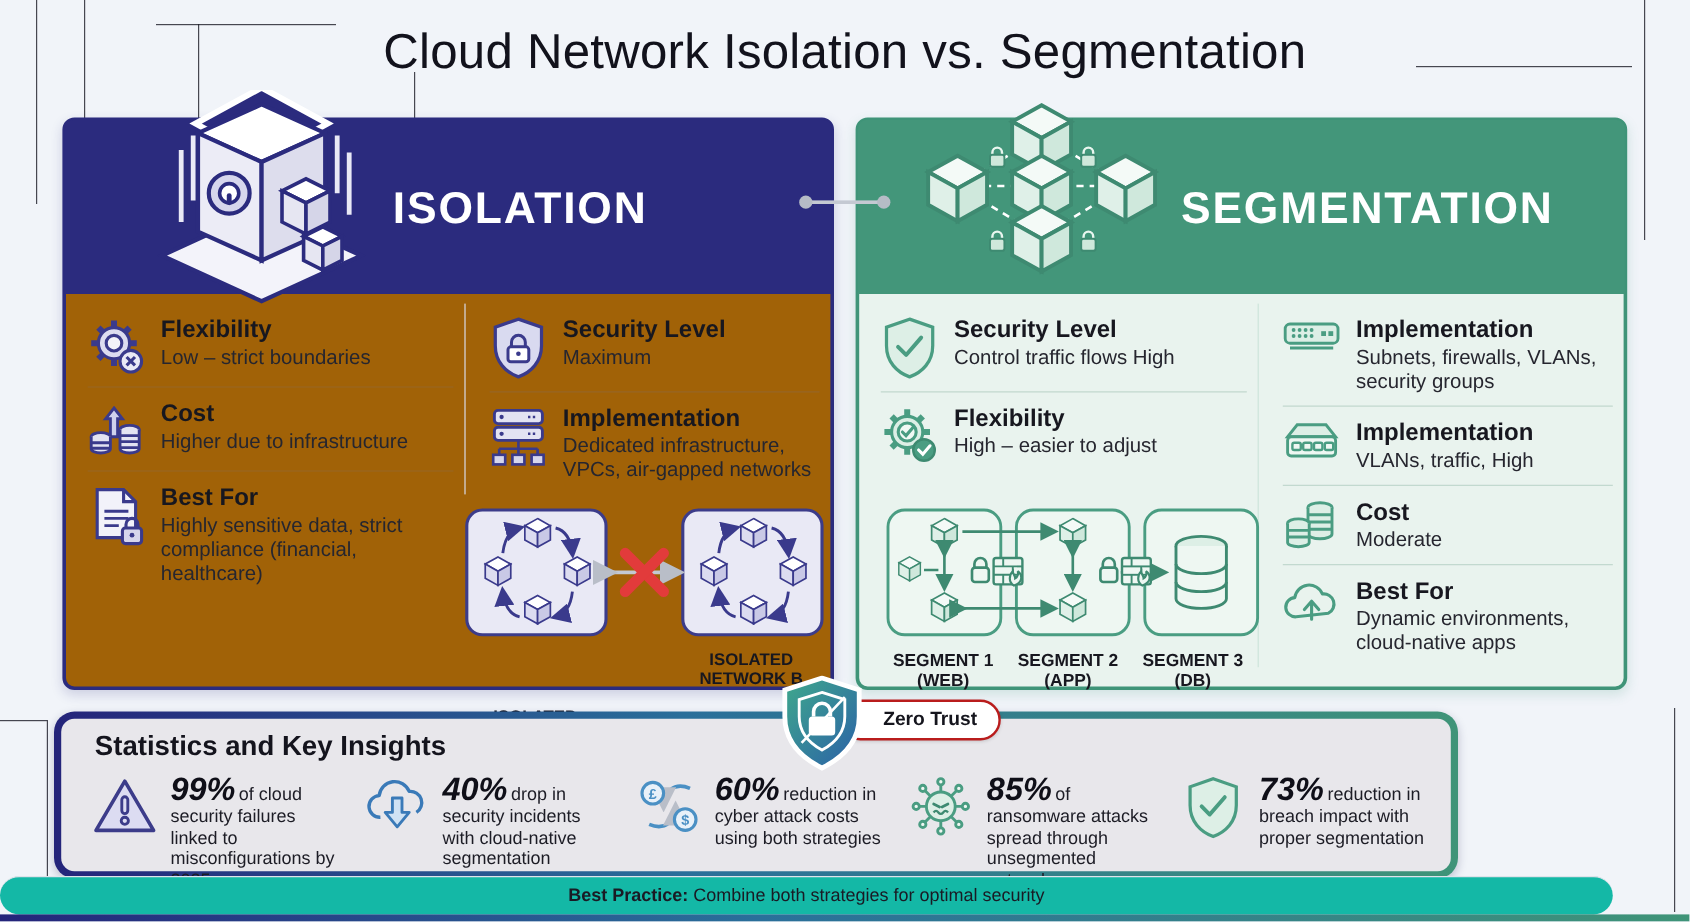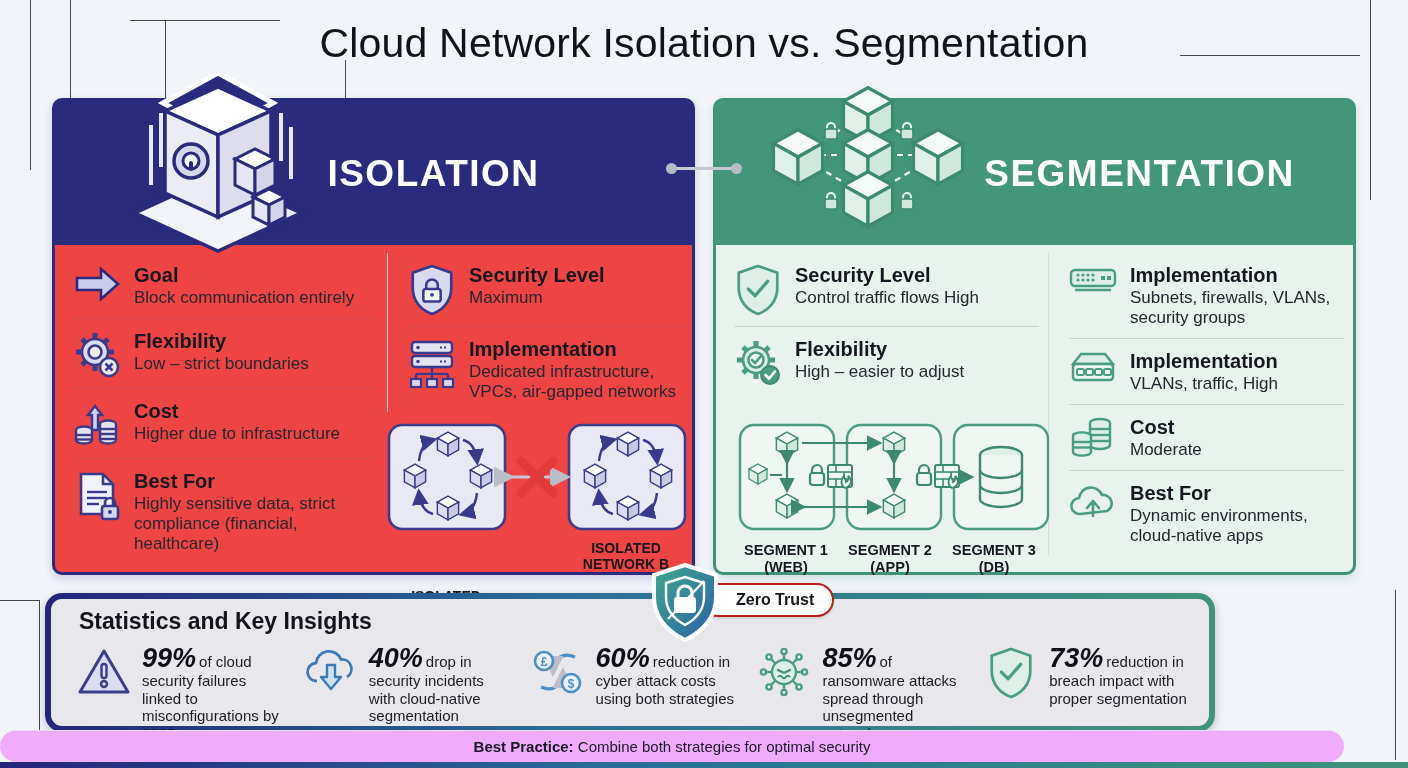--- a/index.html
+++ b/index.html
@@ -15,21 +15,21 @@
   .bgline { position:absolute; border-color:#e2e7f0; opacity:.8; }
 
   .title {
     position:absolute; top:20px; left:0; width:100%;
     text-align:center; font-size:41px; font-weight:normal;
     color:#12121c; letter-spacing:.2px;
   }
 
   
   .panel { position:absolute; top:98px; height:477px; width:643px; border-radius:10px; }
-  .panel-iso { left:52px;  background:#ef4444; border:3px solid #2b2b7e; box-shadow:0 4px 10px rgba(43,43,126,.18); }
+  .panel-iso { left:52px;  background:#a16207; border:3px solid #2b2b7e; box-shadow:0 4px 10px rgba(43,43,126,.18); }
   .panel-seg { left:713px; background:#e9f3ee; border:3px solid #3f9478; box-shadow:0 4px 10px rgba(63,148,120,.18); }
   .panel-header { position:absolute; top:-1px; left:-1px; right:-1px; height:145px; border-radius:7px 7px 0 0; }
   .ph-iso { background:#2b2b7e; }
   .ph-seg { background:#43967a; }
   .panel-title {
     position:absolute; top:0; left:0; right:0; height:145px;
     display:flex; align-items:center; justify-content:center;
     color:#fff; font-weight:bold; font-size:37px; letter-spacing:1.5px;
   }
   .pt-iso { padding-left:120px; }
@@ -85,21 +85,21 @@
   .stats-header { position:absolute; top:9px; left:28px; font-size:23px; font-weight:bold; color:#14141d; }
   .stats-row { position:absolute; top:46px; left:16px; right:8px; display:flex; }
   .stat { display:flex; gap:11px; width:20%; padding:0 8px 0 10px; align-items:flex-start; }
   .stat-icon { flex:0 0 54px; width:54px; margin-top:2px; }
   .stat-text { font-size:15px; line-height:1.17; color:#1c1c25; }
   .stat-val { font-size:27px; font-weight:bold; color:#0f0f18; margin-right:3px; line-height:1;font-style:italic; }
 
   
   .footer {
     position:absolute; left:0; top:730px; width:1344px; height:32px;
-    background:#f0abfc; border-top:1px solid #dfe2ea;
+    background:#14b8a6; border-top:1px solid #dfe2ea;
     text-align:center; font-size:15px; line-height:31px; color:#1a1a24;border-radius:16px;
   }
   .footer b { font-weight:bold; }
   .bottombar { position:absolute; left:0; top:762px; width:1408px; height:6px;
     background:linear-gradient(90deg,#24247a,#2a6f9a 45%,#3f9478); }
 </style>
 </head>
 <body>
 
 <svg width="0" height="0" style="position:absolute" aria-hidden="true">
@@ -162,29 +162,20 @@
     <polygon points="132,84 152,94 152,120 132,110" fill="#e6e6f2" stroke="#2b2b7e" stroke-width="3"></polygon>
     <polygon points="152,94 172,84 172,110 152,120" fill="#d5d5e8" stroke="#2b2b7e" stroke-width="3"></polygon>
     <polygon points="150,122 166,114 182,122 166,130" fill="#ffffff" stroke="#2b2b7e" stroke-width="3"></polygon>
     <polygon points="150,122 166,130 166,150 150,142" fill="#e6e6f2" stroke="#2b2b7e" stroke-width="3"></polygon>
     <polygon points="166,130 182,122 182,142 166,150" fill="#d5d5e8" stroke="#2b2b7e" stroke-width="3"></polygon>
   </svg>
 
   <div class="panel-title pt-iso">ISOLATION</div>
 
   <div class="col col-l">
-    <div class="frow">
-      <svg class="ficon" width="48" height="40" viewBox="0 0 48 40">
-        <polygon points="4,14 28,14 28,5 45,20 28,35 28,26 4,26" fill="#c9cdeb" stroke="#2b2b7e" stroke-width="2.6"></polygon>
-      </svg>
-      <div>
-          <div class="ftitle">Goal</div>
-           <div class="fdesc">Block communication entirely</div>
-        </div>
-    </div>
     <div class="frow">
       <svg class="ficon" width="48" height="48" viewBox="0 0 48 48">
         <g stroke="#3a3a8c" stroke-width="2.6" fill="#dcdcf0">
           <circle cx="22" cy="22" r="13"></circle>
           <g stroke-width="5">
               <line x1="22" y1="3" x2="22" y2="9"></line>
               <line x1="22" y1="35" x2="22" y2="41"></line>
               <line x1="3" y1="22" x2="9" y2="22"></line>
               <line x1="35" y1="22" x2="41" y2="22"></line>
               <line x1="9" y1="9" x2="13" y2="13"></line>

